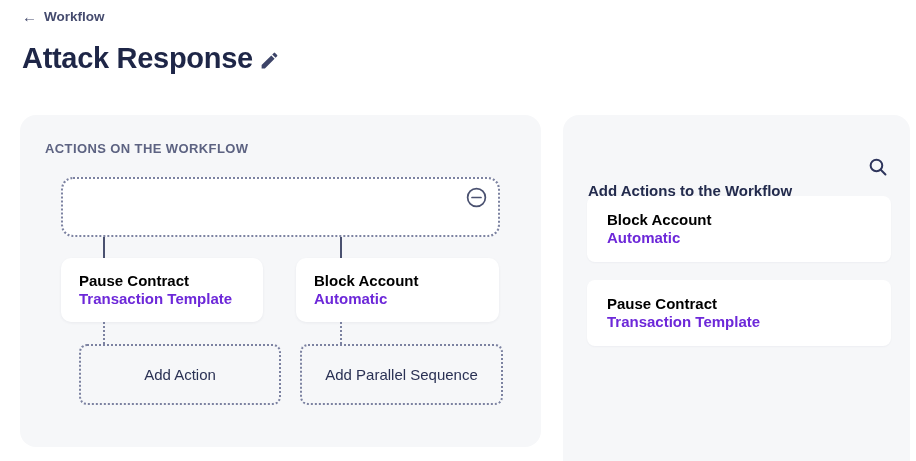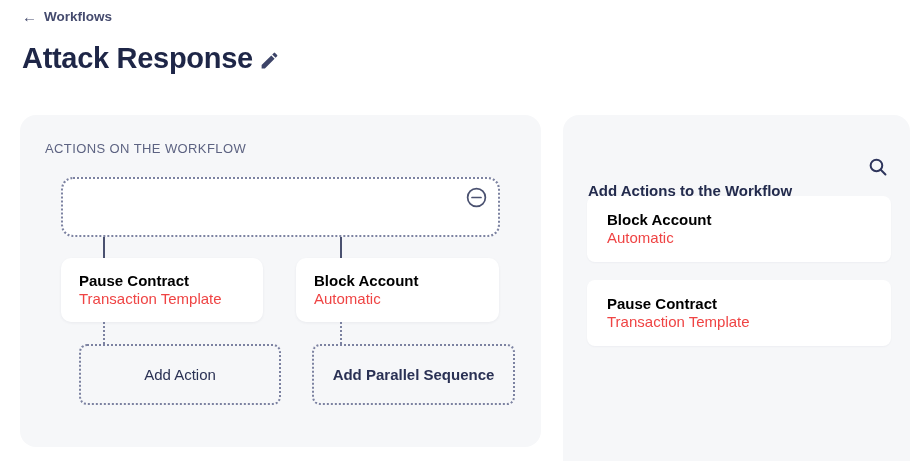--- a/index.html
+++ b/index.html
@@ -37,21 +37,21 @@
     background:#f6f7f9; border-radius:16px;
   }
   .right-panel {
     position:absolute; left:563px; top:115px;
     width:347px; height:346px;
     background:#f6f7f9; border-radius:16px 16px 0 0;
   }
 
   .section-label {
     position:absolute; left:25px; top:26px;
-    font-size:13px; font-weight:400; letter-spacing:0.4px;
+    font-size:13px; font-weight:700; letter-spacing:0.4px;
     color:#5d6382; text-transform:uppercase;
   }
 
   
   .drop-zone {
     position:absolute; left:41px; top:62px;
     width:439px; height:60px;
     background:#ffffff;
     border:2px dotted #7c82a1;
     border-radius:12px;
@@ -79,31 +79,31 @@
     position:absolute; top:143px; height:64px;
     background:#ffffff; border-radius:10px;
     padding:14px 0 0 18px;
     box-shadow:0 1px 3px rgba(30,35,70,0.06);
     cursor:pointer;
   }
   .node-card.n1 { left:41px; width:202px; }
   .node-card.n2 { left:276px; width:203px; }
 
   .card-title { font-size:15px; font-weight:700; color:#000000; line-height:18px; }
-  .card-subtitle { font-size:15px; font-weight:400; color:#ef4444; line-height:18px; }
+  .card-subtitle { font-size:15px; font-weight:700; color:#6d28d9; line-height:18px; }
 
   .add-btn {
     position:absolute; top:229px; height:61px;
     border:2px dotted #7c82a1; border-radius:8px;
     display:flex; align-items:center; justify-content:center;
     font-size:15px; color:#2a3154; background:transparent;
     cursor:pointer;
   }
   .add-btn.b1 { left:59px; width:202px; }
-  .add-btn.b2 { left:292px; width:203px;font-weight:bold; }
+  .add-btn.b2 { left:280px; width:203px; }
 
   
   .right-header {
     position:absolute; left:25px; top:44px;
     font-size:15px; font-weight:700; color:#232b4d;margin-top:23px;
   }
   .search-icon {
     position:absolute; right:22px; top:42px;
     width:20px; height:20px; cursor:pointer;
   }
@@ -115,21 +115,21 @@
     cursor:pointer;
   }
   .action-card.a1 { top:81px; }
   .action-card.a2 { top:165px; }
 </style>
 </head>
 <body>
 
 <a class="back-link">
   <span class="back-arrow">←</span>
-  <span>Workflows</span>
+  <span>Workflow</span>
 </a>
 
 <div class="page-title-row">
   <h1 class="page-title">Attack Response</h1>
   <svg class="edit-icon" viewBox="0 0 24 24">
     <path fill="#3d4468" d="M3 17.25V21h3.75L17.81 9.94l-3.75-3.75L3 17.25zM20.71 7.04c.39-.39.39-1.02 0-1.41l-2.34-2.34a.9959.9959 0 0 0-1.41 0l-1.83 1.83 3.75 3.75 1.83-1.83z"></path>
   </svg>
 </div>
 
 <div class="left-panel">

